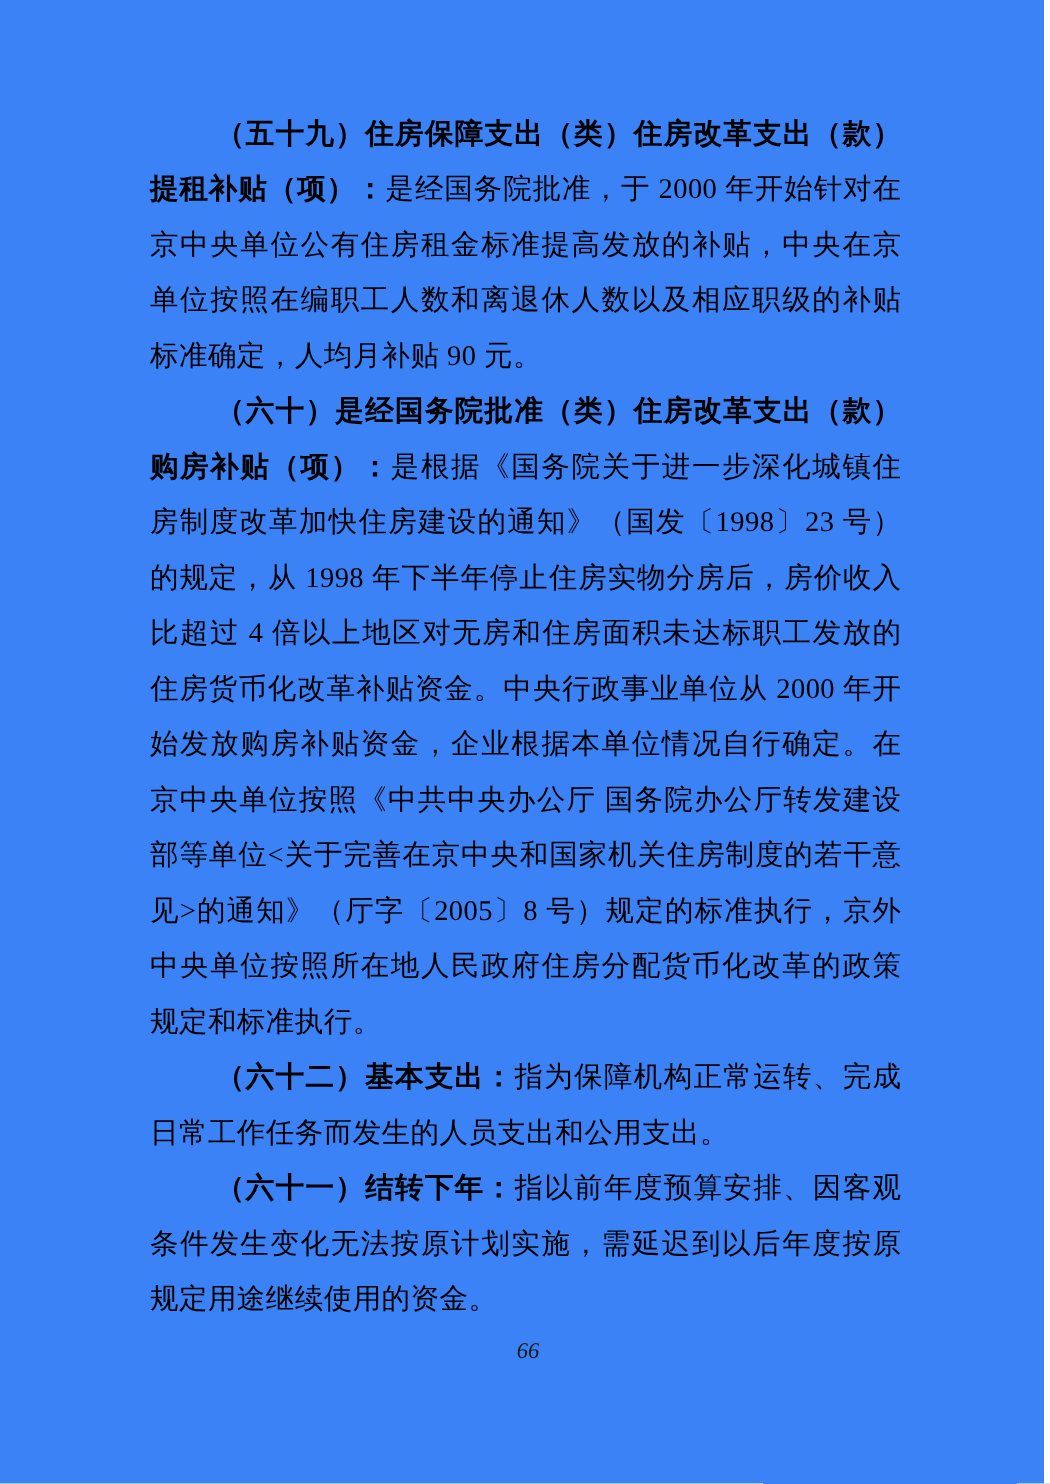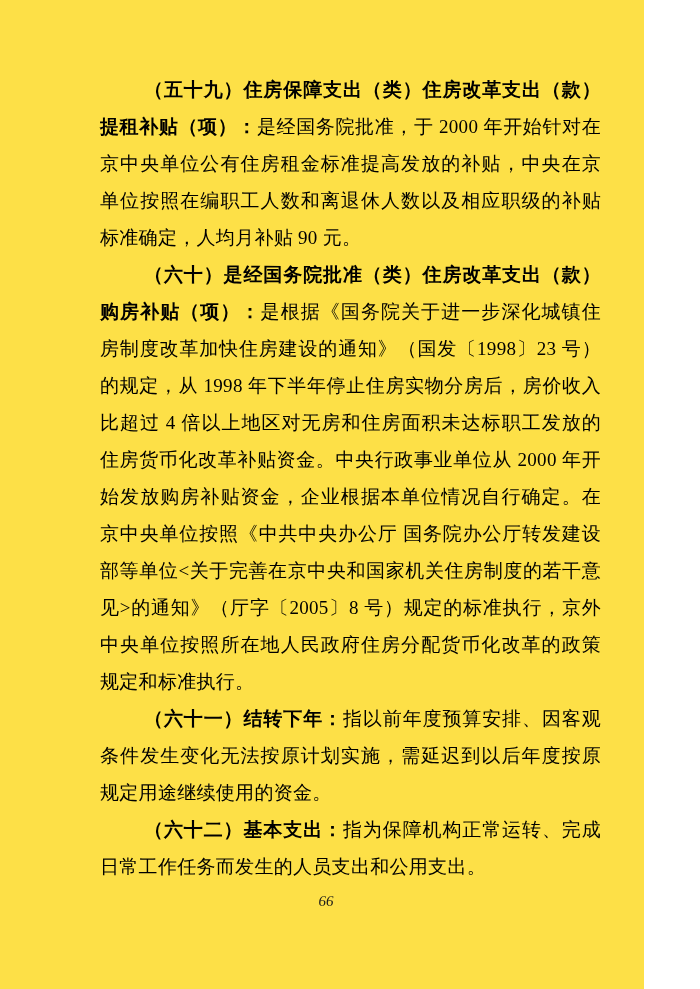--- a/index.html
+++ b/index.html
@@ -3,23 +3,23 @@
 <meta charset="utf-8">
 <style>
   * { box-sizing: border-box; }
   html, body {
     margin: 0;
     padding: 0;
     background: #ffffff;
   }
   .page {
     position: relative;
-    width: 644px;
+    width: 696px;
     height: 989px;
-    background: #fde047;
+    background: #3b82f6;
     overflow: hidden;
     font-family: "Liberation Serif", "DejaVu Serif", serif;
     color: #000000;
   }
   .content {
     position: absolute;
     left: 100px;
     top: 71px;
     width: 501px;
     font-size: 19px;
@@ -50,20 +50,20 @@
 </head>
 <body>
 
 <div class="page">
   <div class="content">
 
     <p class="para"><span class="lead">（五十九）住房保障支出（类）住房改革支出（款）提租补贴（项）：</span><span>是经国务院批准，于 2000 年开始针对在京中央单位公有住房租金标准提高发放的补贴，中央在京单位按照在编职工人数和离退休人数以及相应职级的补贴标准确定，人均月补贴 90 元。</span></p>
 
     <p class="para"><span class="lead">（六十）是经国务院批准（类）住房改革支出（款）购房补贴（项）：</span><span>是根据《国务院关于进一步深化城镇住房制度改革加快住房建设的通知》（国发〔1998〕23 号）的规定，从 1998 年下半年停止住房实物分房后，房价收入比超过 4 倍以上地区对无房和住房面积未达标职工发放的住房货币化改革补贴资金。中央行政事业单位从 2000 年开始发放购房补贴资金，企业根据本单位情况自行确定。在京中央单位按照《中共中央办公厅 国务院办公厅转发建设部等单位&lt;关于完善在京中央和国家机关住房制度的若干意见&gt;的通知》（厅字〔2005〕8 号）规定的标准执行，京外中央单位按照所在地人民政府住房分配货币化改革的政策规定和标准执行。</span></p>
 
+    <p class="para"><span class="lead">（六十二）基本支出：</span><span>指为保障机构正常运转、完成日常工作任务而发生的人员支出和公用支出。</span></p>
+
     <p class="para"><span class="lead">（六十一）结转下年：</span><span>指以前年度预算安排、因客观条件发生变化无法按原计划实施，需延迟到以后年度按原规定用途继续使用的资金。</span></p>
-
-    <p class="para"><span class="lead">（六十二）基本支出：</span><span>指为保障机构正常运转、完成日常工作任务而发生的人员支出和公用支出。</span></p>
 
   </div>
 
   <div class="page-number">66</div>
 </div>
 
 </body></html>

